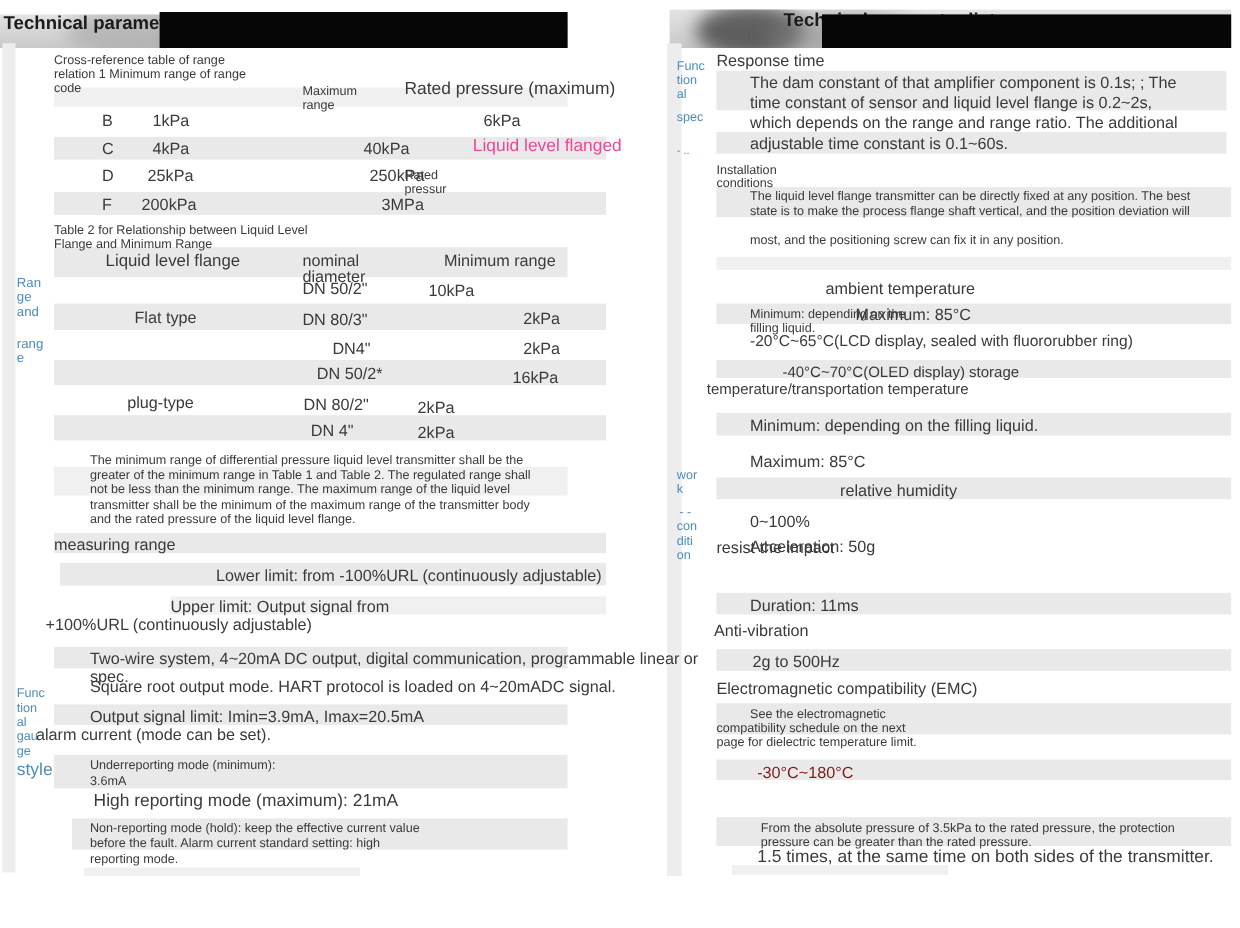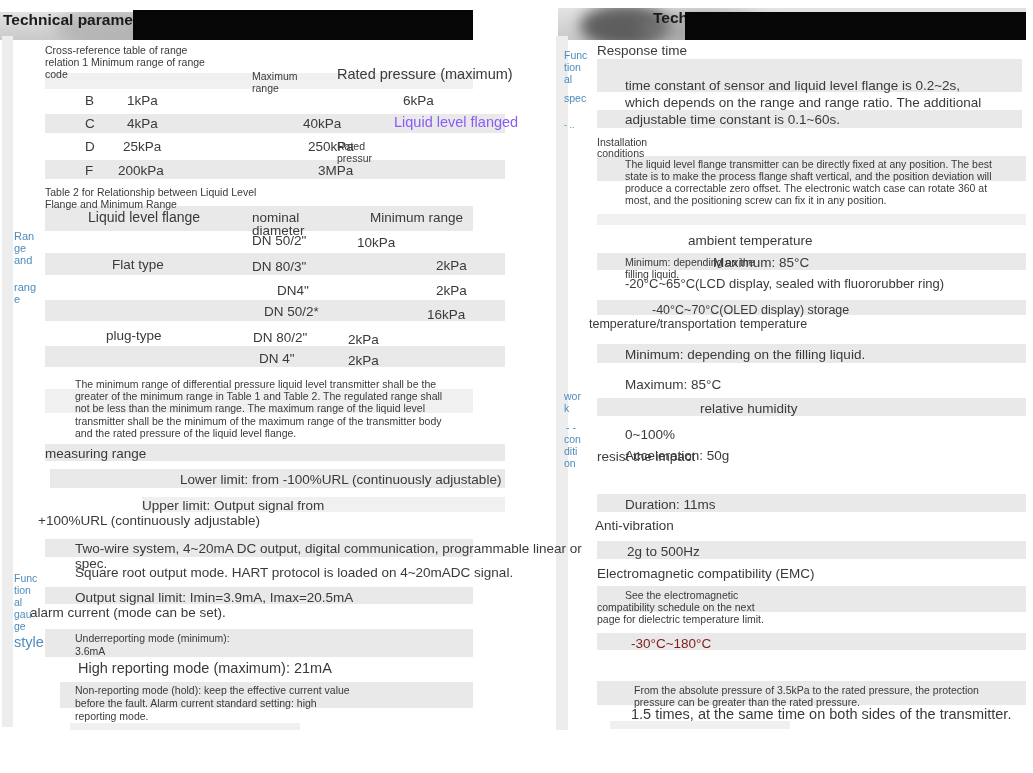--- a/index.html
+++ b/index.html
@@ -95,21 +95,21 @@
     <div class="abs txt" style="left: 45px; top: 68px; font-size: 10.5px; color: rgb(58, 58, 58);">code</div>
     <div class="abs txt" style="left: 252px; top: 70px; font-size: 10.5px; color: rgb(58, 58, 58);">Maximum</div>
     <div class="abs txt" style="left: 252px; top: 82px; font-size: 10.5px; color: rgb(58, 58, 58);">range</div>
     <div class="abs txt" style="left: 337px; top: 66px; font-size: 14.5px; color: rgb(58, 58, 58);">Rated pressure (maximum)</div>
     <div class="abs txt" style="left: 85px; top: 93px; font-size: 13.5px; color: rgb(58, 58, 58);">B</div>
     <div class="abs txt" style="left: 127px; top: 93px; font-size: 13.5px; color: rgb(58, 58, 58);">1kPa</div>
     <div class="abs txt" style="left: 403px; top: 93px; font-size: 13.5px; color: rgb(58, 58, 58);">6kPa</div>
     <div class="abs txt" style="left: 85px; top: 116px; font-size: 13.5px; color: rgb(58, 58, 58);">C</div>
     <div class="abs txt" style="left: 127px; top: 116px; font-size: 13.5px; color: rgb(58, 58, 58);">4kPa</div>
     <div class="abs txt" style="left: 303px; top: 116px; font-size: 13.5px; color: rgb(58, 58, 58);">40kPa</div>
-    <div class="abs txt" style="left: 394px; top: 114px; font-size: 14.5px; color: #8b5cf6;">Liquid level flanged</div>
+    <div class="abs txt" style="left: 394px; top: 114px; font-size: 14.5px; color: #ec4899;">Liquid level flanged</div>
     <div class="abs txt" style="left: 85px; top: 139px; font-size: 13.5px; color: rgb(58, 58, 58);">D</div>
     <div class="abs txt" style="left: 123px; top: 139px; font-size: 13.5px; color: rgb(58, 58, 58);">25kPa</div>
     <div class="abs txt" style="left: 308px; top: 139px; font-size: 13.5px; color: rgb(58, 58, 58);">250kPa</div>
     <div class="abs txt" style="left: 337px; top: 140px; font-size: 10.5px; color: rgb(58, 58, 58);">Rated</div>
     <div class="abs txt" style="left: 337px; top: 152px; font-size: 10.5px; color: rgb(58, 58, 58);">pressur</div>
     <div class="abs txt" style="left: 85px; top: 163px; font-size: 13.5px; color: rgb(58, 58, 58);">F</div>
     <div class="abs txt" style="left: 118px; top: 163px; font-size: 13.5px; color: rgb(58, 58, 58);">200kPa</div>
     <div class="abs txt" style="left: 318px; top: 163px; font-size: 13.5px; color: rgb(58, 58, 58);">3MPa</div>
     <div class="abs txt" style="left: 45px; top: 186px; font-size: 10.5px; color: rgb(58, 58, 58);">Table 2 for Relationship between Liquid Level</div>
     <div class="abs txt" style="left: 45px; top: 198px; font-size: 10.5px; color: rgb(58, 58, 58);">Flange and Minimum Range</div>
@@ -145,28 +145,28 @@
     <div class="abs txt" style="left: 75px; top: 565px; font-size: 13.5px; color: rgb(58, 58, 58);">Square root output mode. HART protocol is loaded on 4~20mADC signal.</div>
     <div class="abs txt" style="left: 75px; top: 590px; font-size: 13.5px; color: rgb(58, 58, 58);">Output signal limit: Imin=3.9mA, Imax=20.5mA</div>
     <div class="abs txt" style="left: 30px; top: 605px; font-size: 13.5px; color: rgb(58, 58, 58);">alarm current (mode can be set).</div>
     <div class="abs txt" style="left: 75px; top: 632px; font-size: 10.5px; color: rgb(58, 58, 58);">Underreporting mode (minimum):</div>
     <div class="abs txt" style="left: 75px; top: 645px; font-size: 10.5px; color: rgb(58, 58, 58);">3.6mA</div>
     <div class="abs txt" style="left: 78px; top: 660px; font-size: 14.5px; color: rgb(58, 58, 58);">High reporting mode (maximum): 21mA</div>
     <div class="abs txt" style="left: 75px; top: 684px; font-size: 10.5px; color: rgb(58, 58, 58);">Non-reporting mode (hold): keep the effective current value</div>
     <div class="abs txt" style="left: 75px; top: 697px; font-size: 10.5px; color: rgb(58, 58, 58);">before the fault. Alarm current standard setting: high</div>
     <div class="abs txt" style="left: 75px; top: 710px; font-size: 10.5px; color: rgb(58, 58, 58);">reporting mode.</div>
     <div class="abs txt" style="left: 597px; top: 43px; font-size: 13.5px; color: rgb(58, 58, 58);">Response time</div>
+    <div class="abs txt" style="left: 625px; top: 61px; font-size: 13.5px; color: rgb(58, 58, 58);">The dam constant of that amplifier component is 0.1s;  ; The</div>
     <div class="abs txt" style="left: 625px; top: 78px; font-size: 13.5px; color: rgb(58, 58, 58);">time constant of sensor and liquid level flange is 0.2~2s,</div>
     <div class="abs txt" style="left: 625px; top: 95px; font-size: 13.5px; color: rgb(58, 58, 58);">which depends on the range and range ratio. The additional</div>
     <div class="abs txt" style="left: 625px; top: 112px; font-size: 13.5px; color: rgb(58, 58, 58);">adjustable time constant is 0.1~60s.</div>
     <div class="abs txt" style="left: 597px; top: 136px; font-size: 10.5px; color: rgb(58, 58, 58);">Installation</div>
     <div class="abs txt" style="left: 597px; top: 147px; font-size: 10.5px; color: rgb(58, 58, 58);">conditions</div>
     <div class="abs txt" style="left: 625px; top: 158px; font-size: 10.5px; color: rgb(58, 58, 58);">The liquid level flange transmitter can be directly fixed at any position. The best</div>
     <div class="abs txt" style="left: 625px; top: 170px; font-size: 10.5px; color: rgb(58, 58, 58);">state is to make the process flange shaft vertical, and the position deviation will</div>
-    <div class="abs txt" style="left: 625px; top: 182px; font-size: 10.5px; color: rgb(58, 58, 58);">produce a correctable zero offset. The electronic watch case can rotate 360 at</div>
     <div class="abs txt" style="left: 625px; top: 194px; font-size: 10.5px; color: rgb(58, 58, 58);">most, and the positioning screw can fix it in any position.</div>
     <div class="abs txt" style="left: 688px; top: 233px; font-size: 13.5px; color: rgb(58, 58, 58);">ambient temperature</div>
     <div class="abs txt" style="left: 625px; top: 256px; font-size: 10.5px; color: rgb(58, 58, 58);">Minimum: depending on the</div>
     <div class="abs txt" style="left: 625px; top: 268px; font-size: 10.5px; color: rgb(58, 58, 58);">filling liquid.</div>
     <div class="abs txt" style="left: 713px; top: 255px; font-size: 13.5px; color: rgb(58, 58, 58);">Maximum: 85°C</div>
     <div class="abs txt" style="left: 625px; top: 277px; font-size: 13px; color: rgb(58, 58, 58);">-20°C~65°C(LCD display, sealed with fluororubber ring)</div>
     <div class="abs txt" style="left: 652px; top: 303px; font-size: 12.5px; color: rgb(58, 58, 58);">-40°C~70°C(OLED display) storage</div>
     <div class="abs txt" style="left: 589px; top: 317px; font-size: 12.5px; color: rgb(58, 58, 58);">temperature/transportation temperature</div>
     <div class="abs txt" style="left: 625px; top: 347px; font-size: 13.5px; color: rgb(58, 58, 58);">Minimum: depending on the filling liquid.</div>
     <div class="abs txt" style="left: 625px; top: 377px; font-size: 13.5px; color: rgb(58, 58, 58);">Maximum: 85°C</div>

